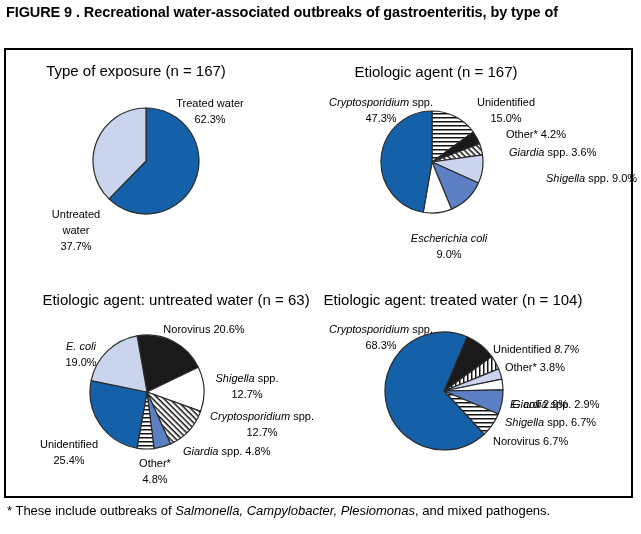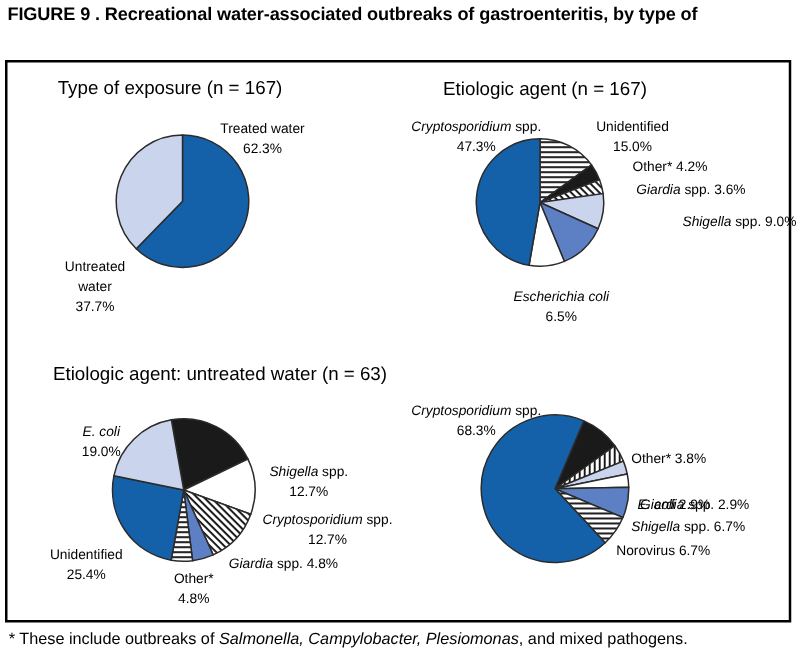--- a/index.html
+++ b/index.html
@@ -61,20 +61,21 @@
 
   <div class="fig-title">
     <div>FIGURE 9 .  Recreational water-associated outbreaks of gastroenteritis, by type of</div>
   </div>
 
   <div class="chart-box"></div>
 
   <div class="panel-title" style="left: 136px; top: 63px;">Type of exposure (n = 167)</div>
   <div class="panel-title" style="left: 436px; top: 64px;">Etiologic agent (n = 167)</div>
   <div class="panel-title" style="left: 176px; top: 292px;">Etiologic agent: untreated water (n = 63)</div>
+  <div class="panel-title" style="left: 453px; top: 292px;">Etiologic agent: treated water (n = 104)</div>
 
   <svg class="pie-svg" width="110" height="110" viewBox="0 0 110 110" style="left: 91px; top: 106px;">
       <path d="M 55 55 L 55.00 2.00 A 53 53 0 1 1 18.00 92.94 Z" fill="#1461a9" stroke="#2b2b2b" stroke-width="1.2" stroke-linejoin="round"></path>
       <path d="M 55 55 L 18.00 92.94 A 53 53 0 0 1 55.00 2.00 Z" fill="#cad5ed" stroke="#2b2b2b" stroke-width="1.2" stroke-linejoin="round"></path>
     </svg>
   <svg class="pie-svg" width="106" height="106" viewBox="0 0 106 106" style="left: 379px; top: 109px;">
       <path d="M 53 53 L 53.00 2.00 A 51 51 0 0 1 94.23 22.98 Z" fill="url(#pat-hatch-h)" stroke="#2b2b2b" stroke-width="1.2" stroke-linejoin="round"></path>
       <path d="M 53 53 L 94.23 22.98 A 51 51 0 0 1 100.63 34.77 Z" fill="#1a1a1a" stroke="#2b2b2b" stroke-width="1.2" stroke-linejoin="round"></path>
       <path d="M 53 53 L 100.63 34.77 A 51 51 0 0 1 103.50 45.90 Z" fill="url(#pat-hatch-d)" stroke="#2b2b2b" stroke-width="1.2" stroke-linejoin="round"></path>
       <path d="M 53 53 L 103.50 45.90 A 51 51 0 0 1 99.46 74.04 Z" fill="#cad5ed" stroke="#2b2b2b" stroke-width="1.2" stroke-linejoin="round"></path>
@@ -122,25 +123,28 @@
       <div><span>Other* 4.2%</span></div>
     </div>
     <div class="pie-label" style="left: 509px; top: 144px;">
       <div><span class="it">Giardia</span><span> spp. 3.6%</span></div>
     </div>
     <div class="pie-label" style="left: 509px; top: 170px; margin-left: 37px;">
       <div><span class="it">Shigella</span><span> spp. 9.0%</span></div>
     </div>
     <div class="pie-label center" style="left: 449px; top: 230px;">
       <div><span class="it">Escherichia coli</span></div>
-      <div><span>6.5%</span></div>
+      <div><span>9.0%</span></div>
     </div>
     <div class="pie-label center" style="left: 381px; top: 94px;">
       <div><span class="it">Cryptosporidium</span><span> spp.</span></div>
       <div><span>47.3%</span></div>
+    </div>
+    <div class="pie-label center" style="left: 204px; top: 321px;">
+      <div><span>Norovirus 20.6%</span></div>
     </div>
     <div class="pie-label center" style="left: 247px; top: 370px;">
       <div><span class="it">Shigella</span><span> spp.</span></div>
       <div><span>12.7%</span></div>
     </div>
     <div class="pie-label center" style="left: 262px; top: 408px;">
       <div><span class="it">Cryptosporidium</span><span> spp.</span></div>
       <div><span>12.7%</span></div>
     </div>
     <div class="pie-label" style="left: 183px; top: 443px;">
@@ -151,20 +155,23 @@
       <div><span>4.8%</span></div>
     </div>
     <div class="pie-label center" style="left: 69px; top: 436px;">
       <div><span>Unidentified</span></div>
       <div><span>25.4%</span></div>
     </div>
     <div class="pie-label center" style="left: 81px; top: 338px;">
       <div><span class="it">E. coli</span></div>
       <div><span>19.0%</span></div>
     </div>
+    <div class="pie-label" style="left: 493px; top: 341px;">
+      <div><span>Unidentified </span><span class="it">8.7%</span></div>
+    </div>
     <div class="pie-label" style="left: 505px; top: 359px;">
       <div><span>Other* 3.8%</span></div>
     </div>
     <div class="pie-label" style="left: 512px; top: 378px; margin-top: 18px;">
       <div><span class="it">Giardia</span><span> spp. 2.9%</span></div>
     </div>
     <div class="pie-label" style="left: 510px; top: 396px;">
       <div><span class="it">E. coli</span><span> 2.9%</span></div>
     </div>
     <div class="pie-label" style="left: 505px; top: 414px;">

